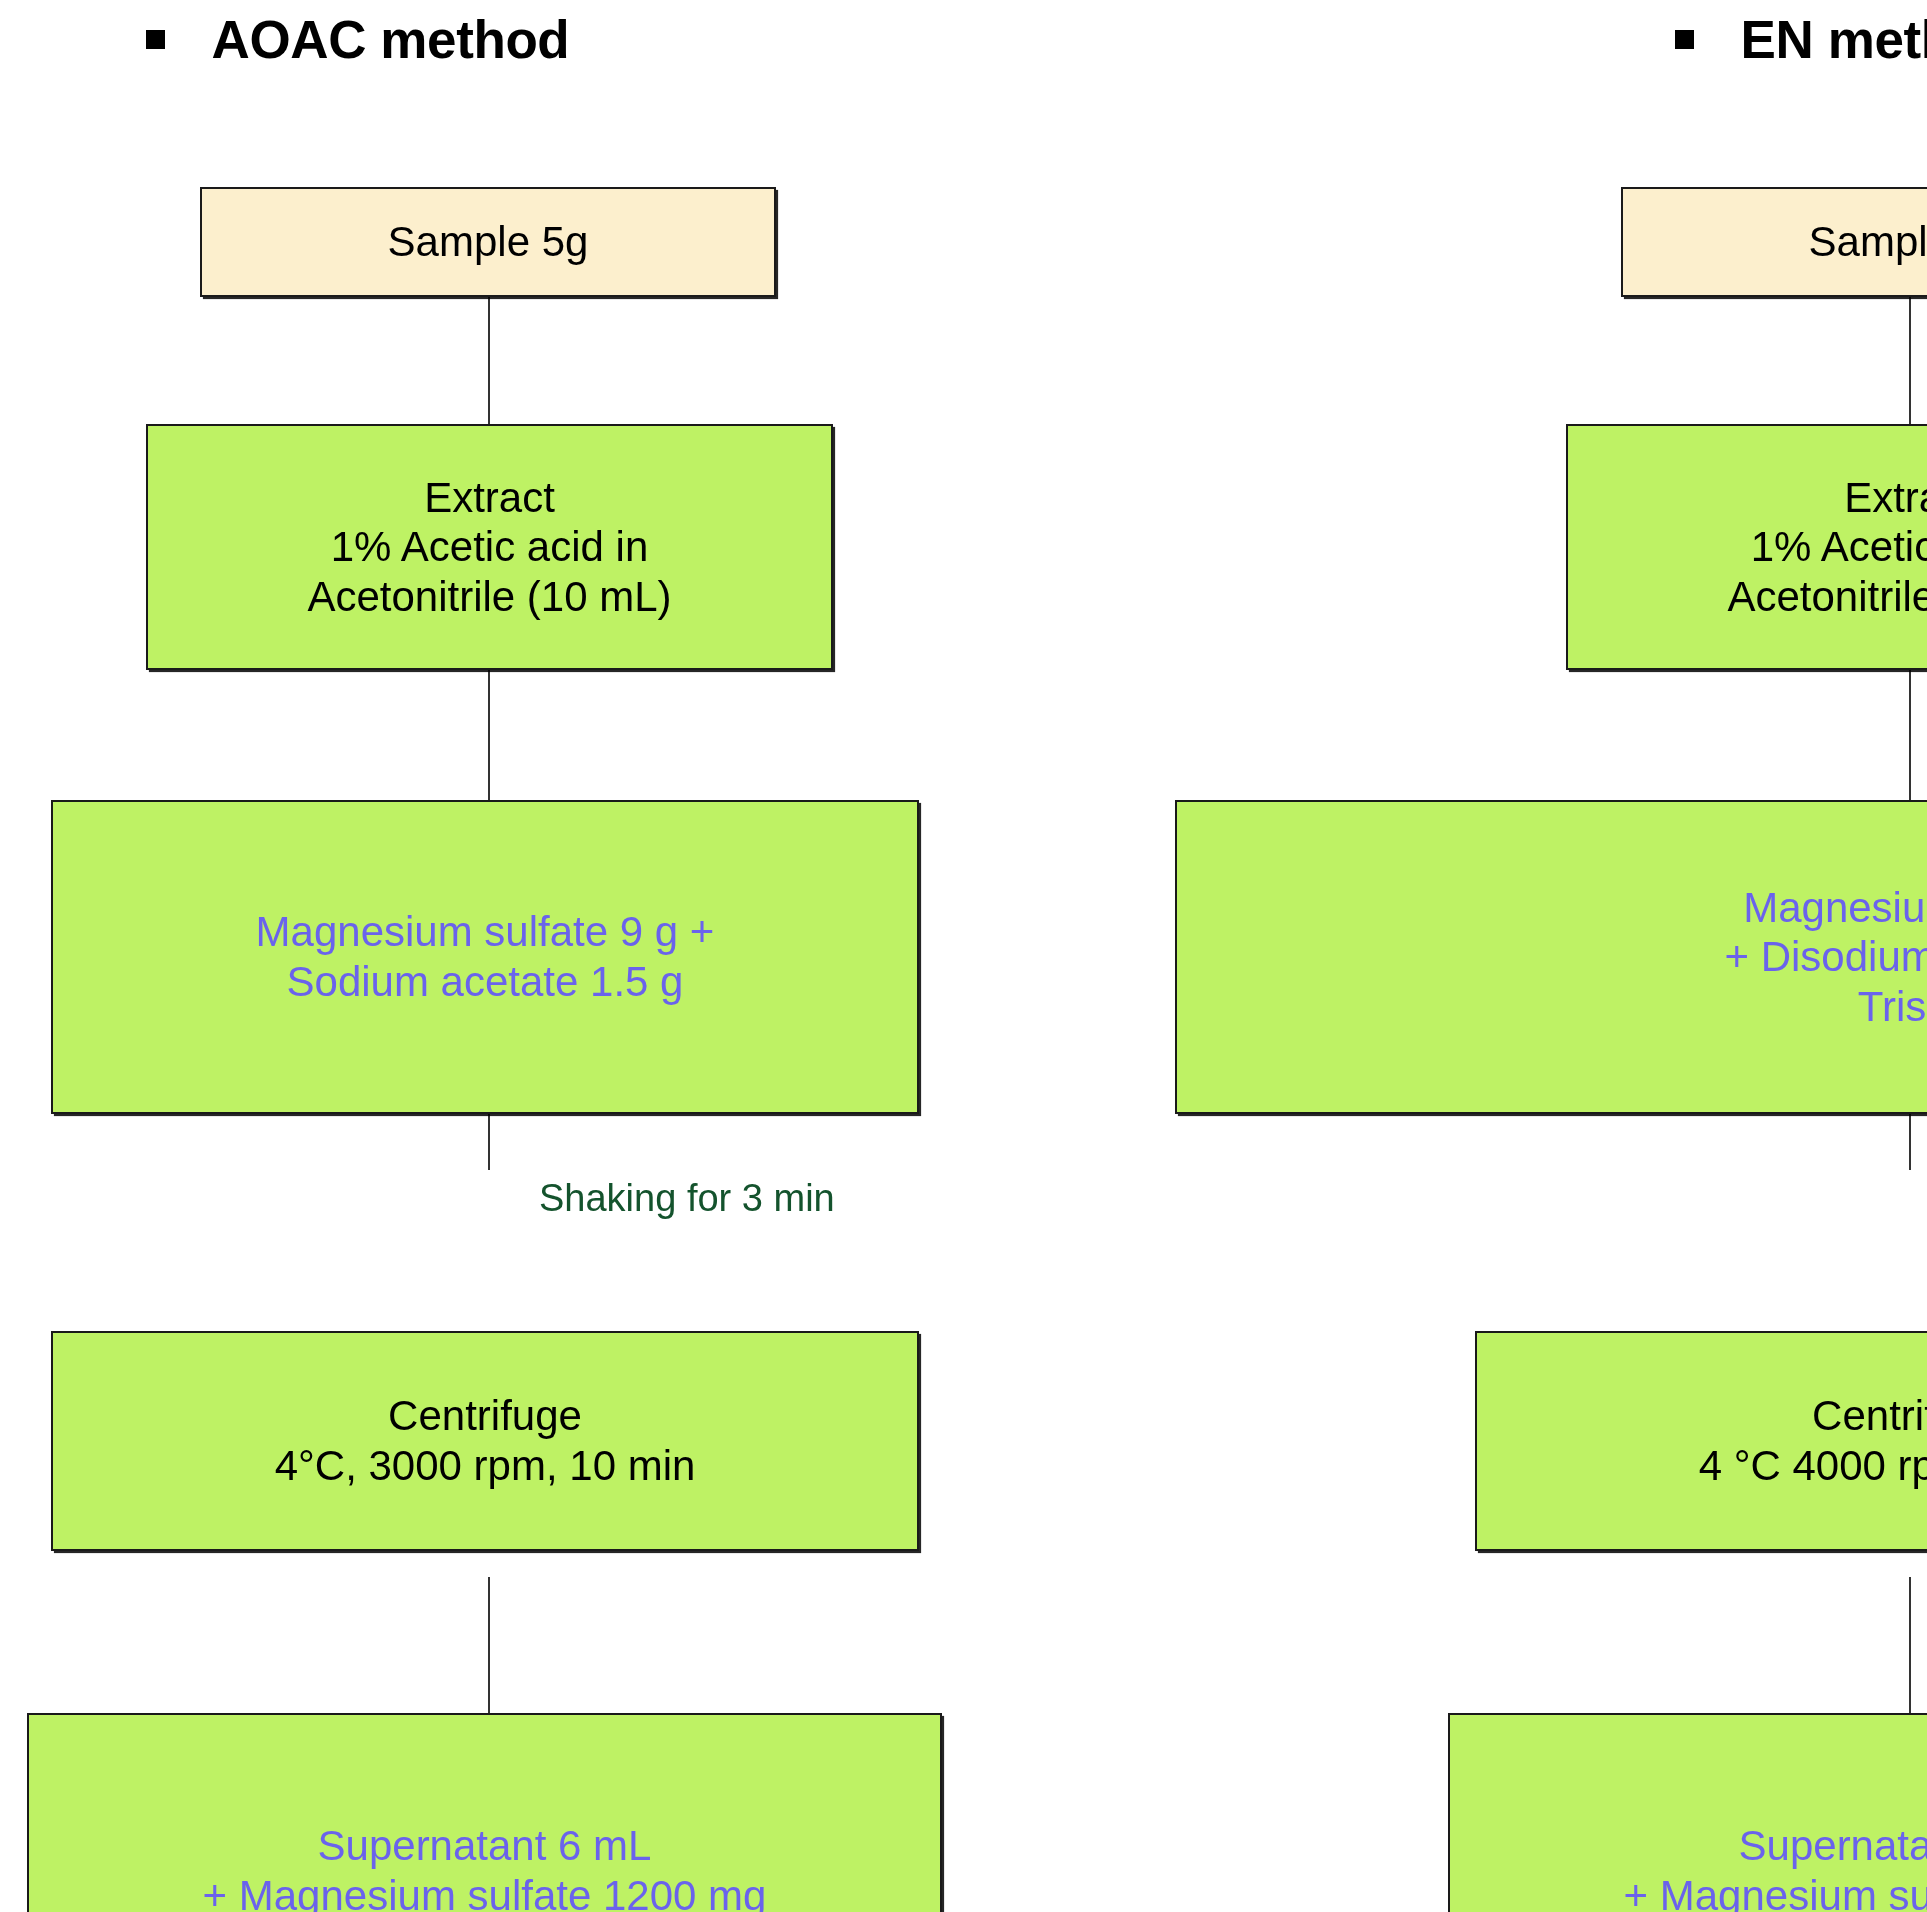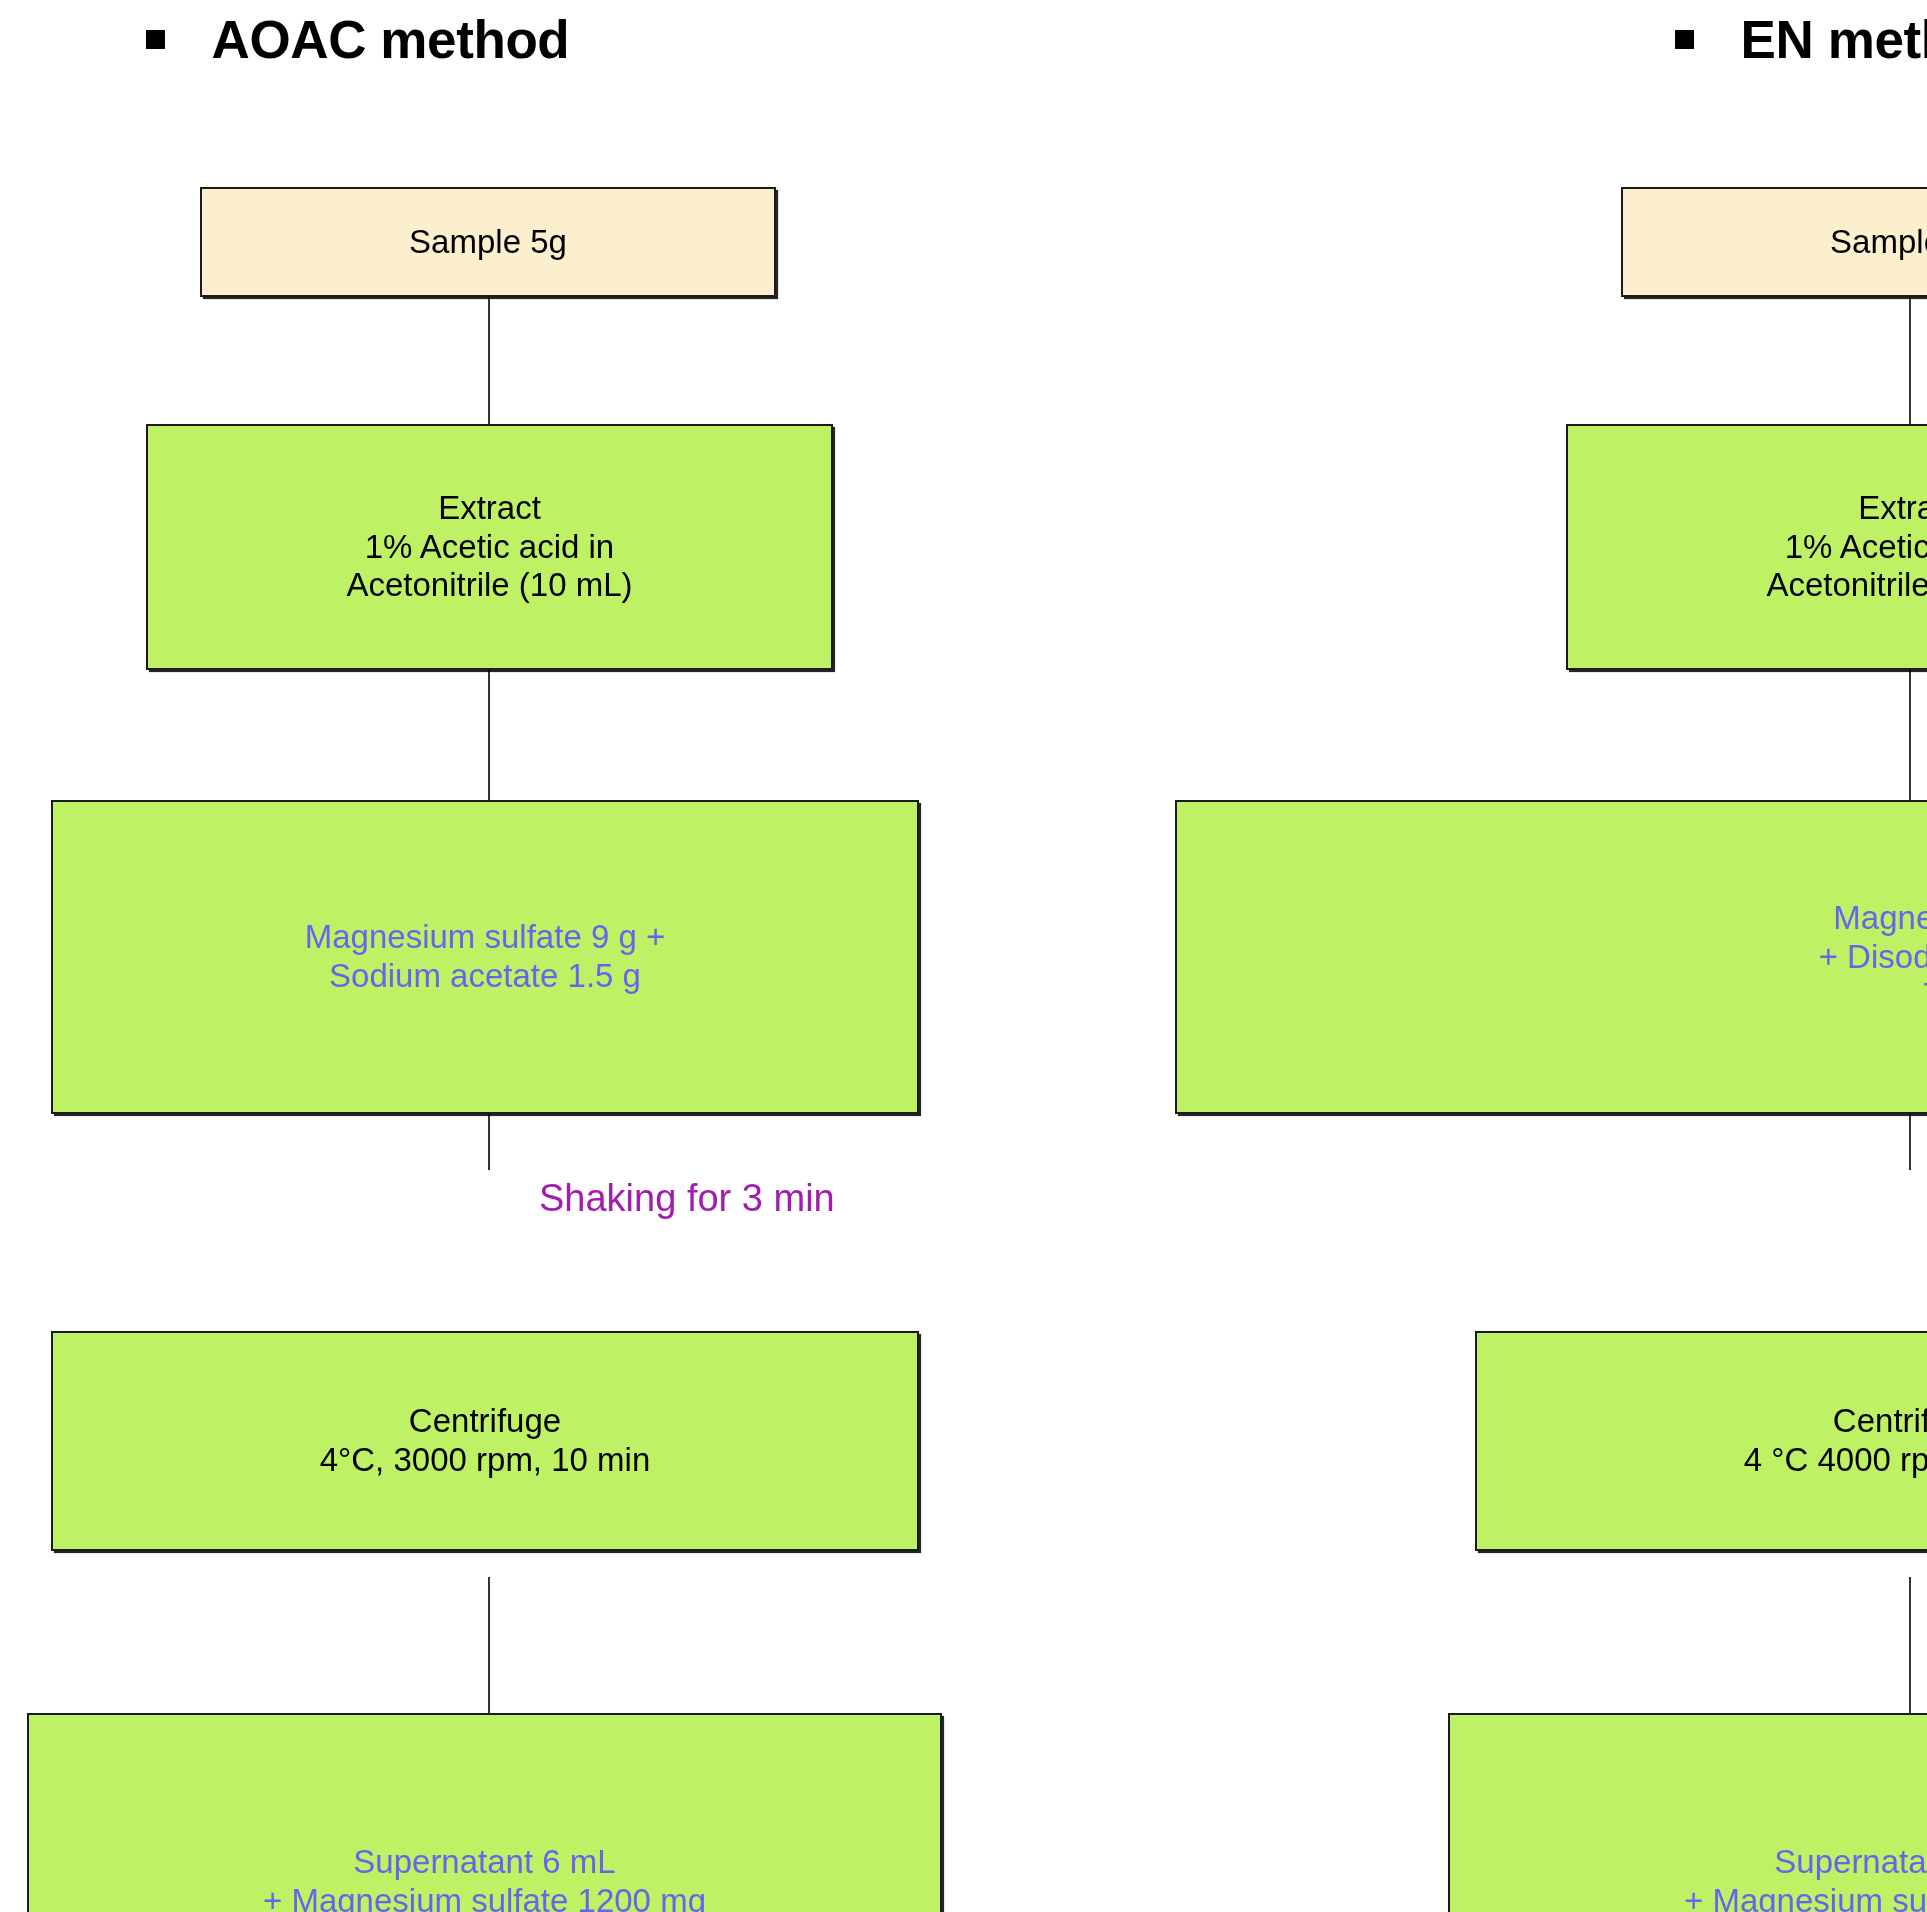--- a/index.html
+++ b/index.html
@@ -48,21 +48,21 @@
     border: 2.5px solid #1a1a1a;
     background: #bef264;
     display: flex;
     align-items: center;
     justify-content: center;
     text-align: center;
     padding: 5.1px 8.5px;
     box-shadow: 2.5px 2.5px 0 -0.4px rgba(0,0,0,0.85);
   }
   .node .node-text {
-    font-size: 33px;
+    font-size: 42px;
     line-height: 1.18;
     white-space: pre-line;
   }
   .node.sample {
     background: #fcefcd;
   }
   .node.blue .node-text {
     color: #6a63ec;
   }
   .node.tall-pad {
@@ -75,21 +75,21 @@
     width: 1.7px;
     background: #333333;
   }
 
   
   .edge-label {
     position: absolute;
     font-size: 38px;
     line-height: 1;
     white-space: nowrap;
-    color: #a21caf;
+    color: #14532d;
   }
 </style>
 </head>
 <body>
 
 <div id="canvas">
 
   <div class="col-header" style="left: 146px; top: 10.2px;">
     <span class="bullet-square"></span>
     <span class="col-header-title">AOAC method</span>

